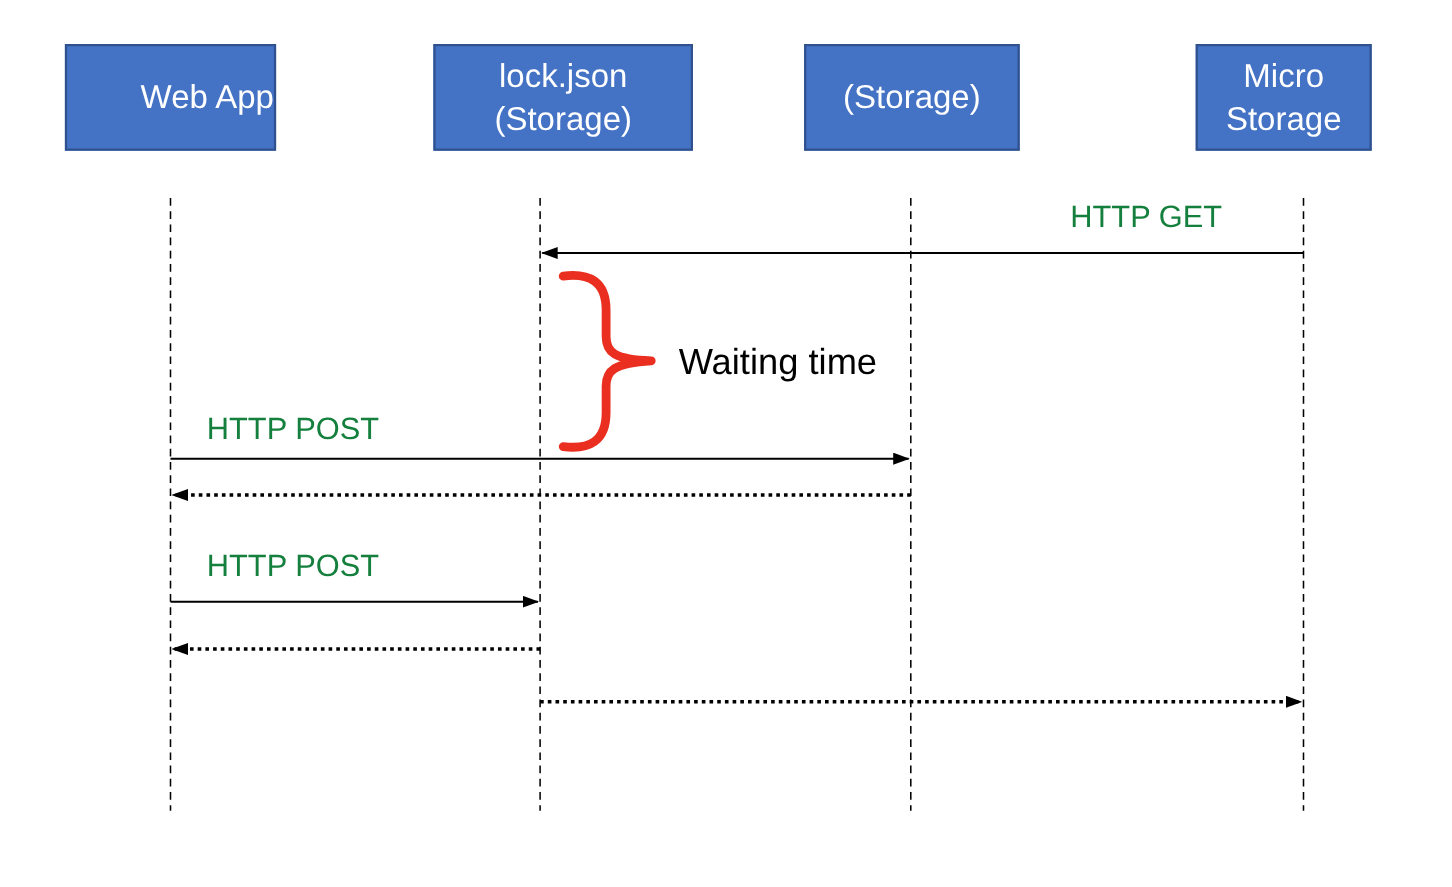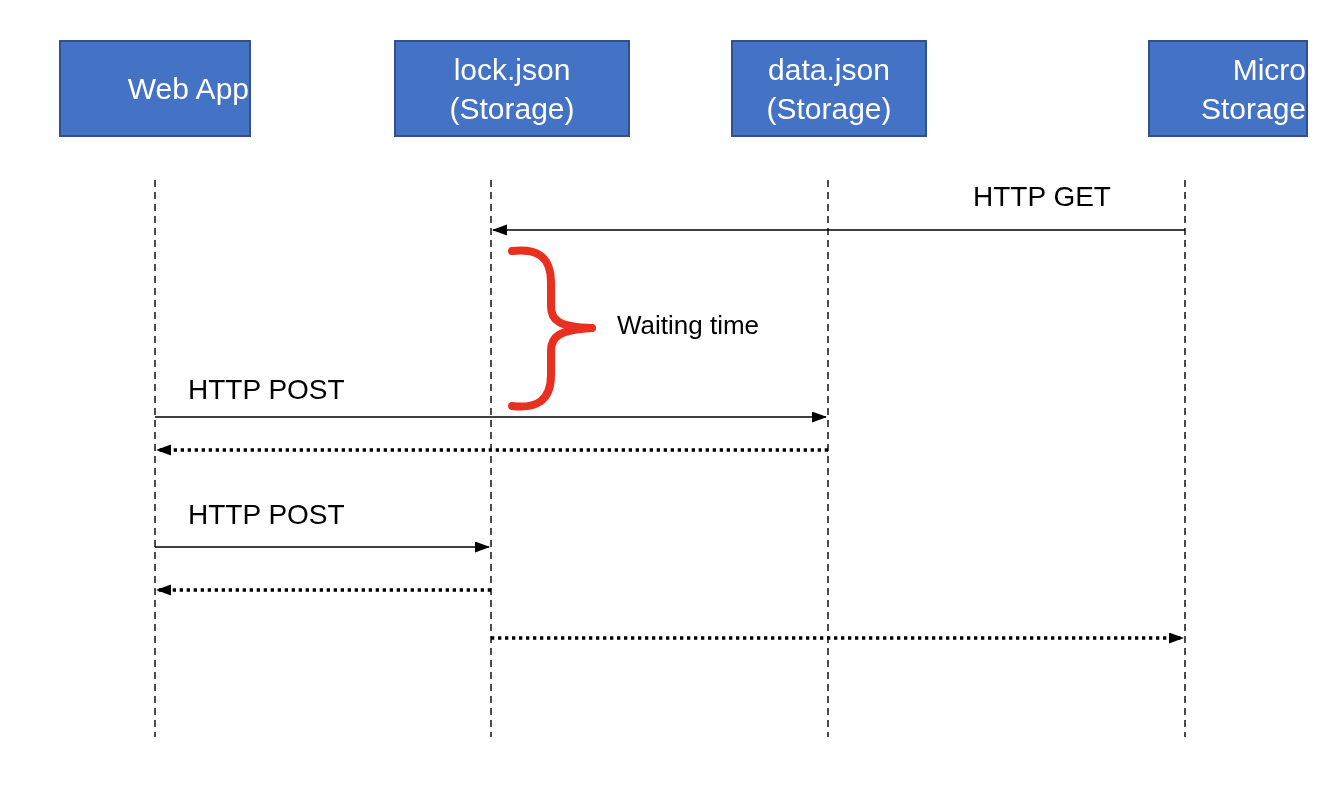--- a/index.html
+++ b/index.html
@@ -51,29 +51,29 @@
     display: flex;
     flex-direction: column;
     align-items: center;
     justify-content: center;
     text-align: center;
     font-size: 30px;
     line-height: 39px;
   }
   .msg-label {
     position: absolute;
-    color: #000000;
+    color: #15803d;
     font-size: 28px;
     white-space: nowrap;
     text-align: right;
   }
   .annotation-label {
     position: absolute;
     color: #000;
-    font-size: 26px;
+    font-size: 33px;
     white-space: nowrap;
   }
 </style>
 </head>
 <body>
 
 <div class="stage">
 
   <svg class="layer" width="1320" height="806" viewBox="0 0 1320 806">
     <defs>
@@ -101,25 +101,24 @@
   <div class="actor" style="left:59px; width:192px;align-items:flex-end;">
     <span>Web App</span>
   </div>
 
   <div class="actor" style="left:394px; width:236px;">
     <span>lock.json</span>
     <span>(Storage)</span>
   </div>
 
   <div class="actor" style="left:731px; width:196px;">
-    <span>data.json</span>
     <span>(Storage)</span>
   </div>
 
-  <div class="actor" style="left:1148px; width:160px;align-items:flex-end;">
+  <div class="actor" style="left:1087px; width:160px;">
     <span>Micro</span>
     <span>Storage</span>
   </div>
 
   <div class="msg-label" style="left:973px; top:181px;">HTTP GET</div>
 
   <div class="msg-label" style="left:188px; top:374px;">HTTP POST</div>
 
   <div class="msg-label" style="left:188px; top:499px;">HTTP POST</div>
 

